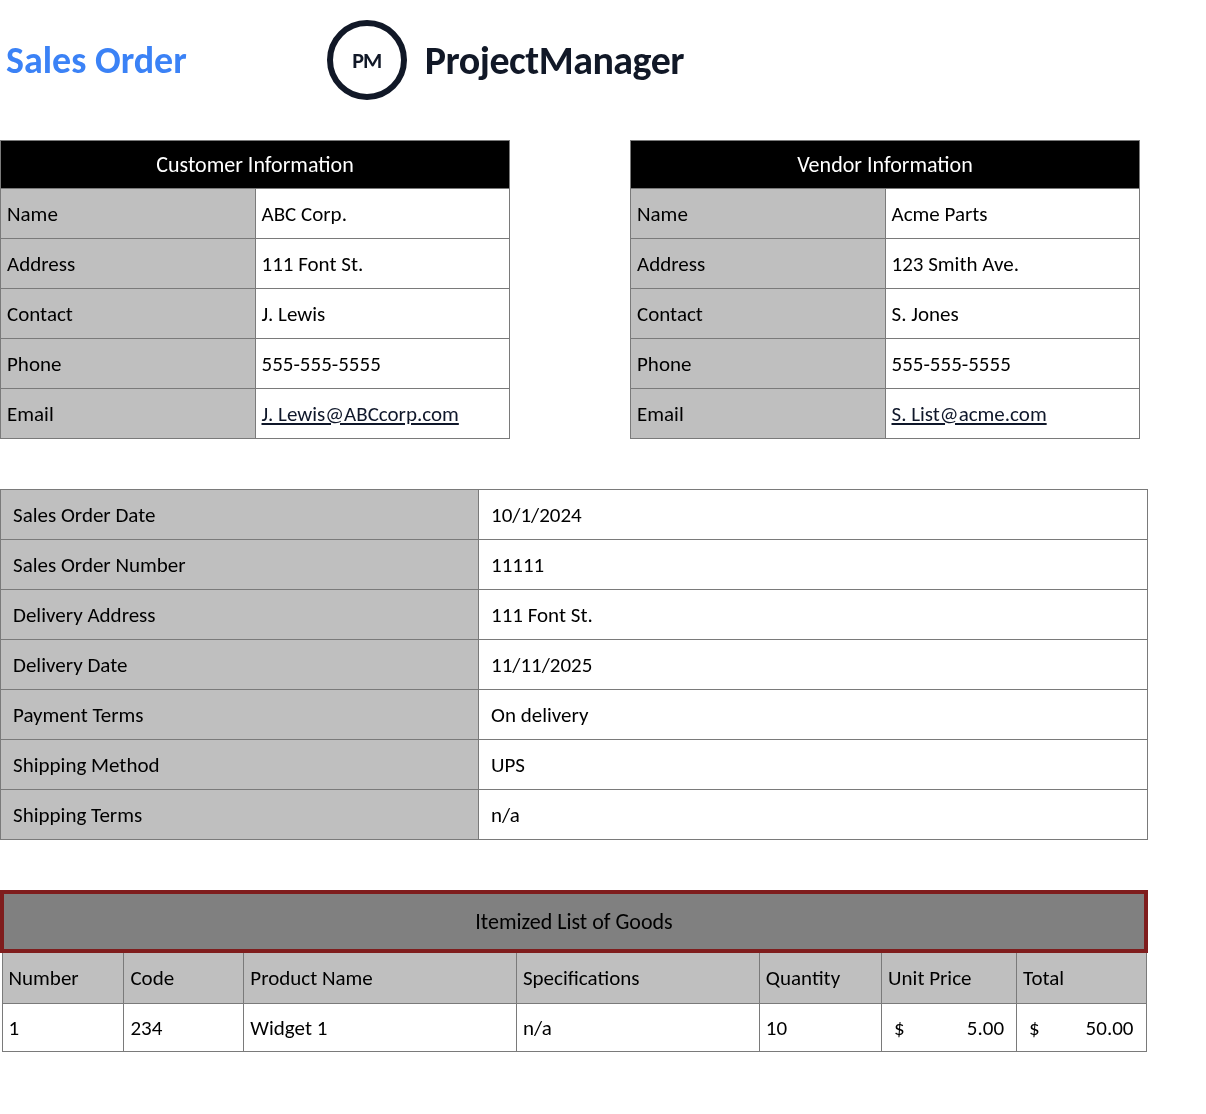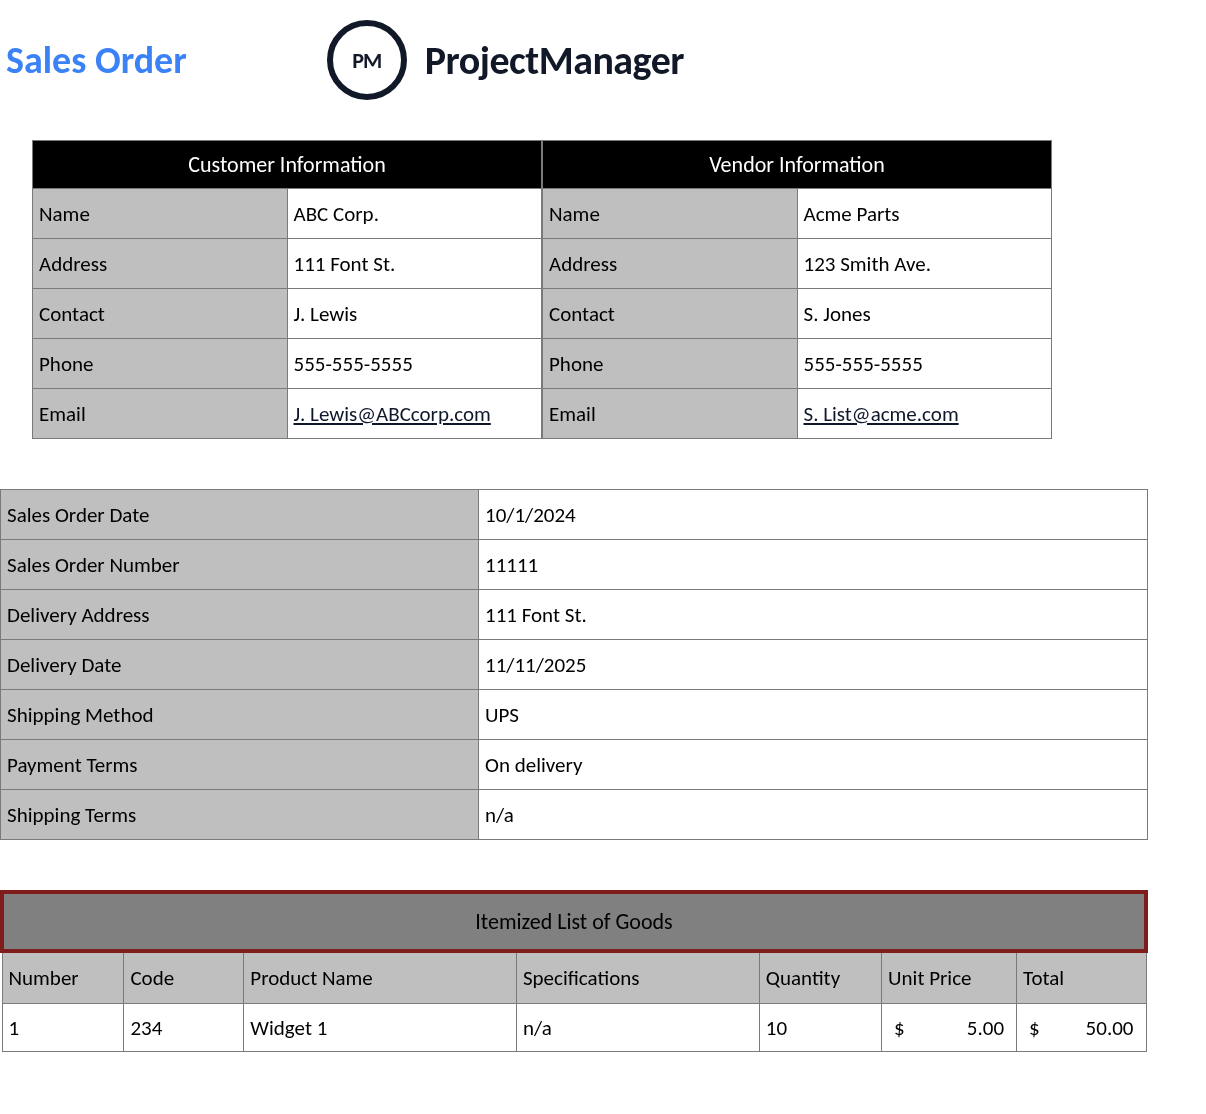--- a/index.html
+++ b/index.html
@@ -42,22 +42,22 @@
       letter-spacing: -1px;
     }
     .logo-text {
       font-size: 40px;
       font-weight: 700;
       color: #111827;
       letter-spacing: -0.5px;
     }
     .two-col {
       display: flex;
+      gap: 120px;
       margin-top: 30px;
-      padding-left: 32px;
     }
     .info-table {
       border-collapse: collapse;
       width: 510px;
     }
     .info-table th {
       background: #000;
       color: #fff;
       font-size: 22px;
       font-weight: 400;
@@ -84,21 +84,21 @@
       color: #0f172a;
       text-decoration: underline;
     }
     .order-details {
       border-collapse: collapse;
       width: 1148px;
       margin-top: 50px;
     }
     .order-details td {
       border: 1px solid #7a7a7a;
-      padding: 10px 6px;
+      padding: 10px 12px;
       font-size: 21px;
       height: 50px;
     }
     .order-details td.label {
       background: #bfbfbf;
       width: 478px;
     }
     .order-details td.value {
       background: #fff;
     }
@@ -233,26 +233,26 @@
       </tr>
       <tr>
         <td class="label">Delivery Address</td>
         <td class="value">111 Font St.</td>
       </tr>
       <tr>
         <td class="label">Delivery Date</td>
         <td class="value">11/11/2025</td>
       </tr>
       <tr>
+        <td class="label">Payment Terms</td>
+        <td class="value">On delivery</td>
+      </tr>
+      <tr>
         <td class="label">Shipping Method</td>
         <td class="value">UPS</td>
-      </tr>
-      <tr>
-        <td class="label">Payment Terms</td>
-        <td class="value">On delivery</td>
       </tr>
       <tr>
         <td class="label">Shipping Terms</td>
         <td class="value">n/a</td>
       </tr>
     </tbody>
 </table>
 
 <table class="goods-table">
   <thead>

